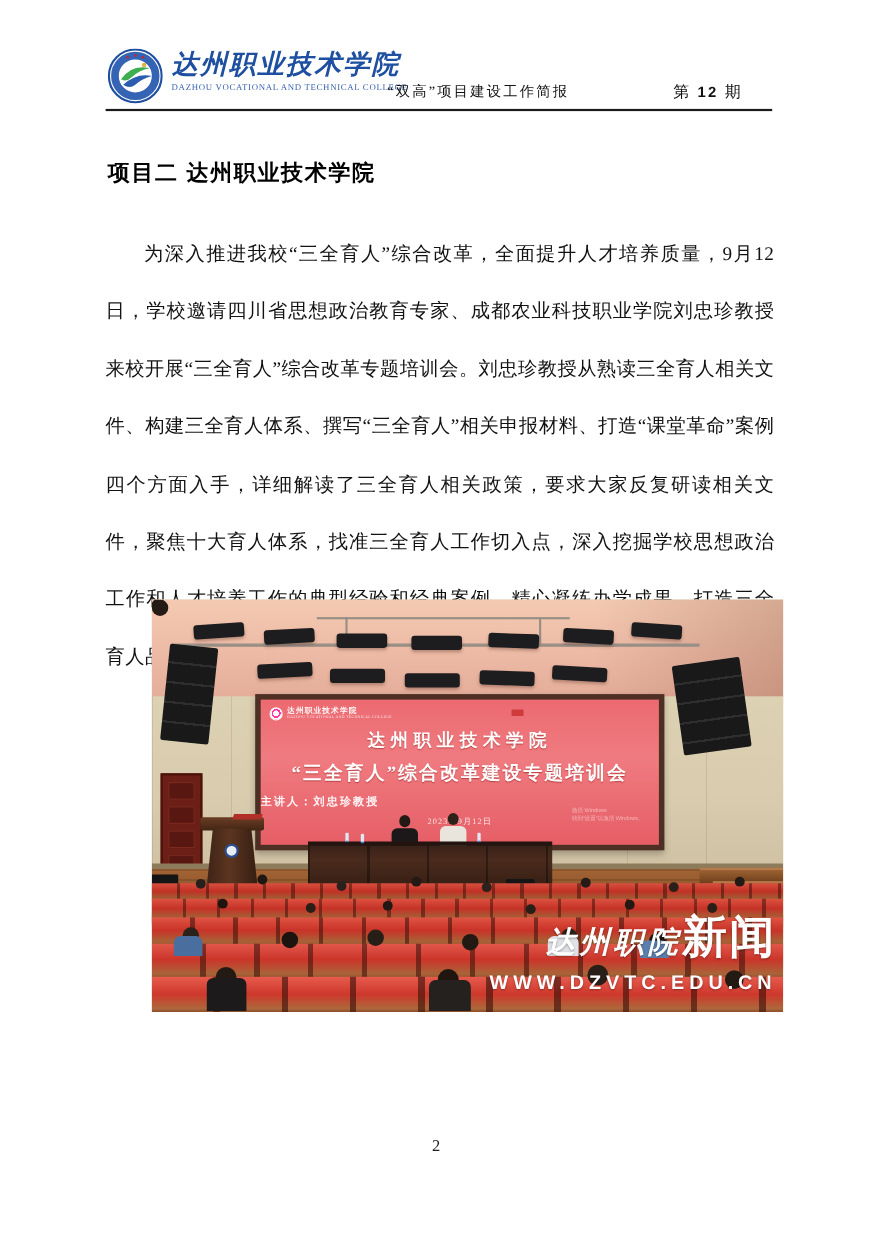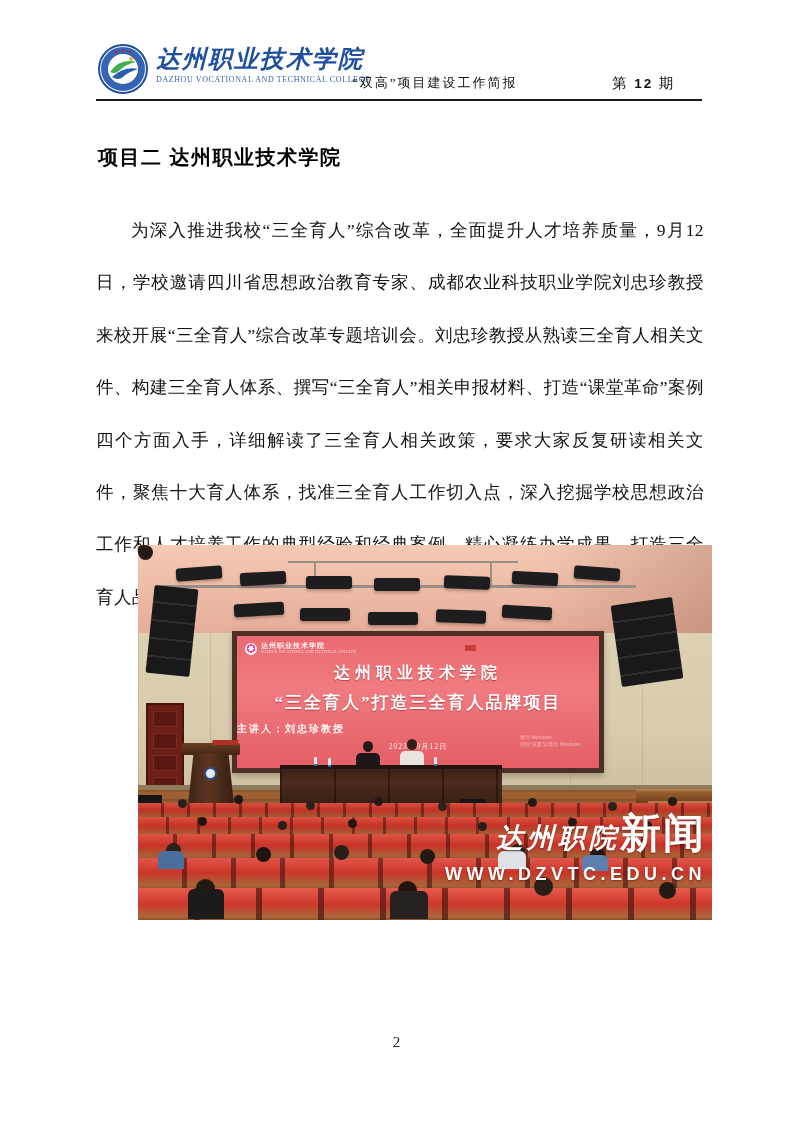--- a/index.html
+++ b/index.html
@@ -117,21 +117,21 @@
         470px 257px 0 #2a1f1a, 530px 252px 0 #241a15, 60px 272px 0 #1e1511,
         140px 276px 0 #281e18, 210px 274px 0 #221813, 340px 277px 0 #291f19,
         430px 273px 0 #231912, 505px 276px 0 #2a1f18;}
   .heads-near{position:absolute;left:0;top:0;width:15px;height:15px;border-radius:50%;background:#251b16;
         box-shadow:28px 298px 0 #2b211b, 118px 302px 0 #1d1410, 196px 300px 0 #281e18,
         282px 304px 0 #231913, 372px 299px 0 #2b211b, 452px 303px 0 #1f1611,
         60px 336px 0 2px #241a14, 262px 338px 0 2px #20160f, 398px 334px 0 2px #2a1f18,
         522px 338px 0 1px #241a14;}
   .torso-blob{position:absolute;border-radius:6px 6px 0 0;}
 
-  .wm{position:absolute;right:6px;bottom:35px;text-align:right;color:#fff;
+  .wm{position:absolute;right:6px;bottom:16px;text-align:right;color:#fff;
       font-family:"Liberation Sans","DejaVu Sans",sans-serif;text-shadow:0 1px 2px rgba(0,0,0,.35);}
   .wm-cn{line-height:40px;white-space:nowrap;}
   .wm-cn .pre{font-size:27px;font-weight:bold;font-style:italic;letter-spacing:4px;}
   .wm-cn .suf{font-size:41px;font-weight:900;letter-spacing:2px;}
   .wm-url{font-size:18px;font-weight:bold;letter-spacing:4.5px;margin-top:2px;}
 
   .page-num{position:absolute;left:0;top:1034px;width:100%;text-align:center;font-size:15px;color:#222;}
 </style>
 </head>
 <body>
@@ -205,21 +205,21 @@
       <div class="screen">
         <div class="scr-logo-row">
           <div class="scr-logo-circle"></div>
           <div class="scr-logo-txt">
             <div class="scr-logo-cn">达州职业技术学院</div>
             <div class="scr-logo-en">DAZHOU VOCATIONAL AND TECHNICAL COLLEGE</div>
           </div>
         </div>
         <div class="scr-dash"></div>
         <div class="scr-title">达州职业技术学院</div>
-        <div class="scr-subtitle">“三全育人”打造三全育人品牌项目</div>
+        <div class="scr-subtitle">“三全育人”综合改革建设专题培训会</div>
         <div class="scr-speaker">主讲人：刘忠珍教授</div>
         <div class="scr-date">2023年9月12日</div>
         <div class="scr-activate">
           <div>激活 Windows</div>
           <div>转到“设置”以激活 Windows。</div>
         </div>
       </div>
     </div>
 
     <div class="podium-cap"></div>

